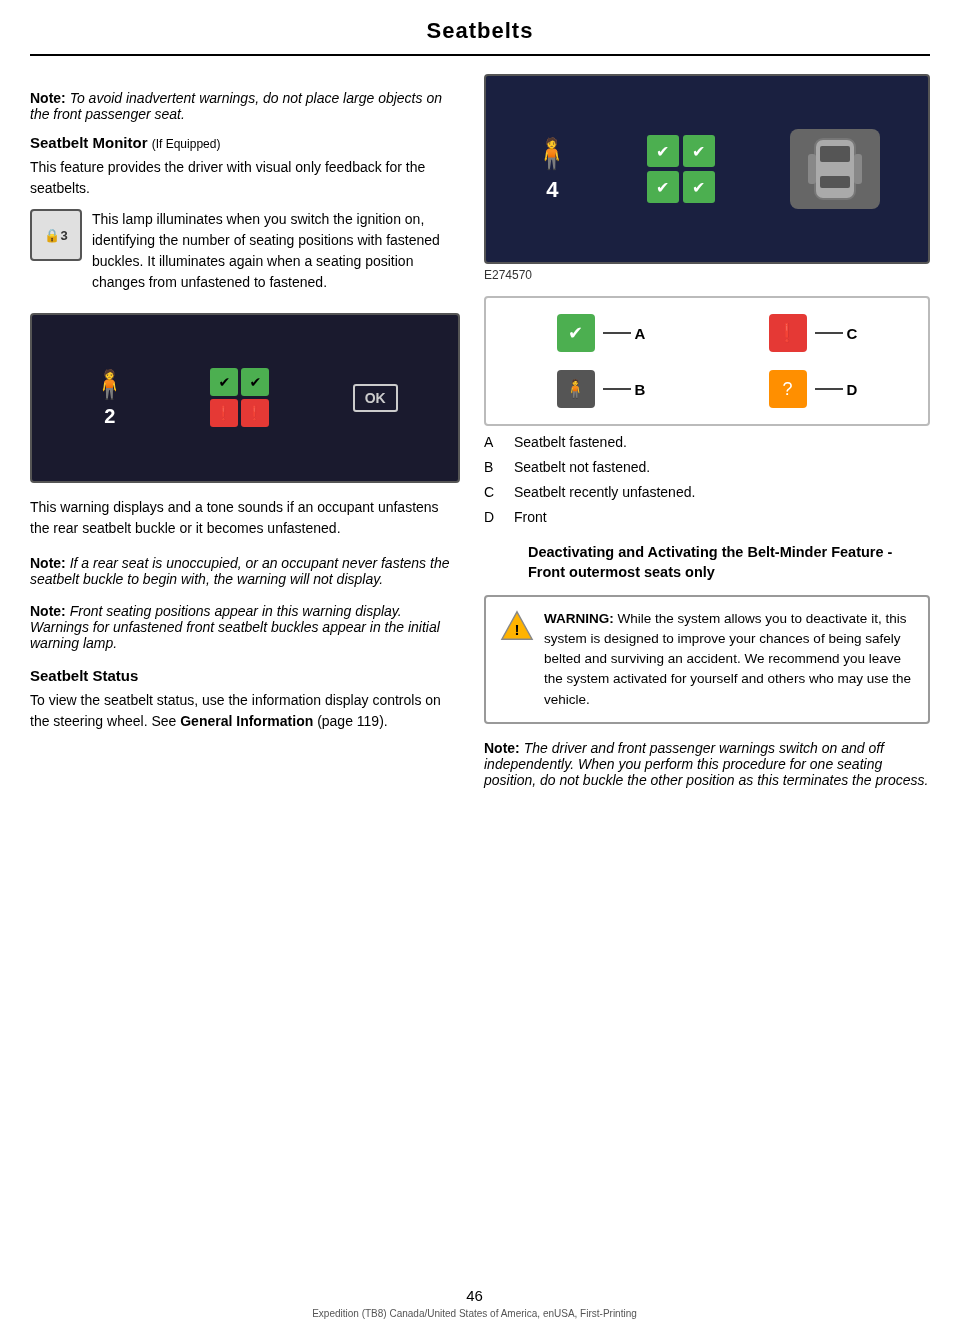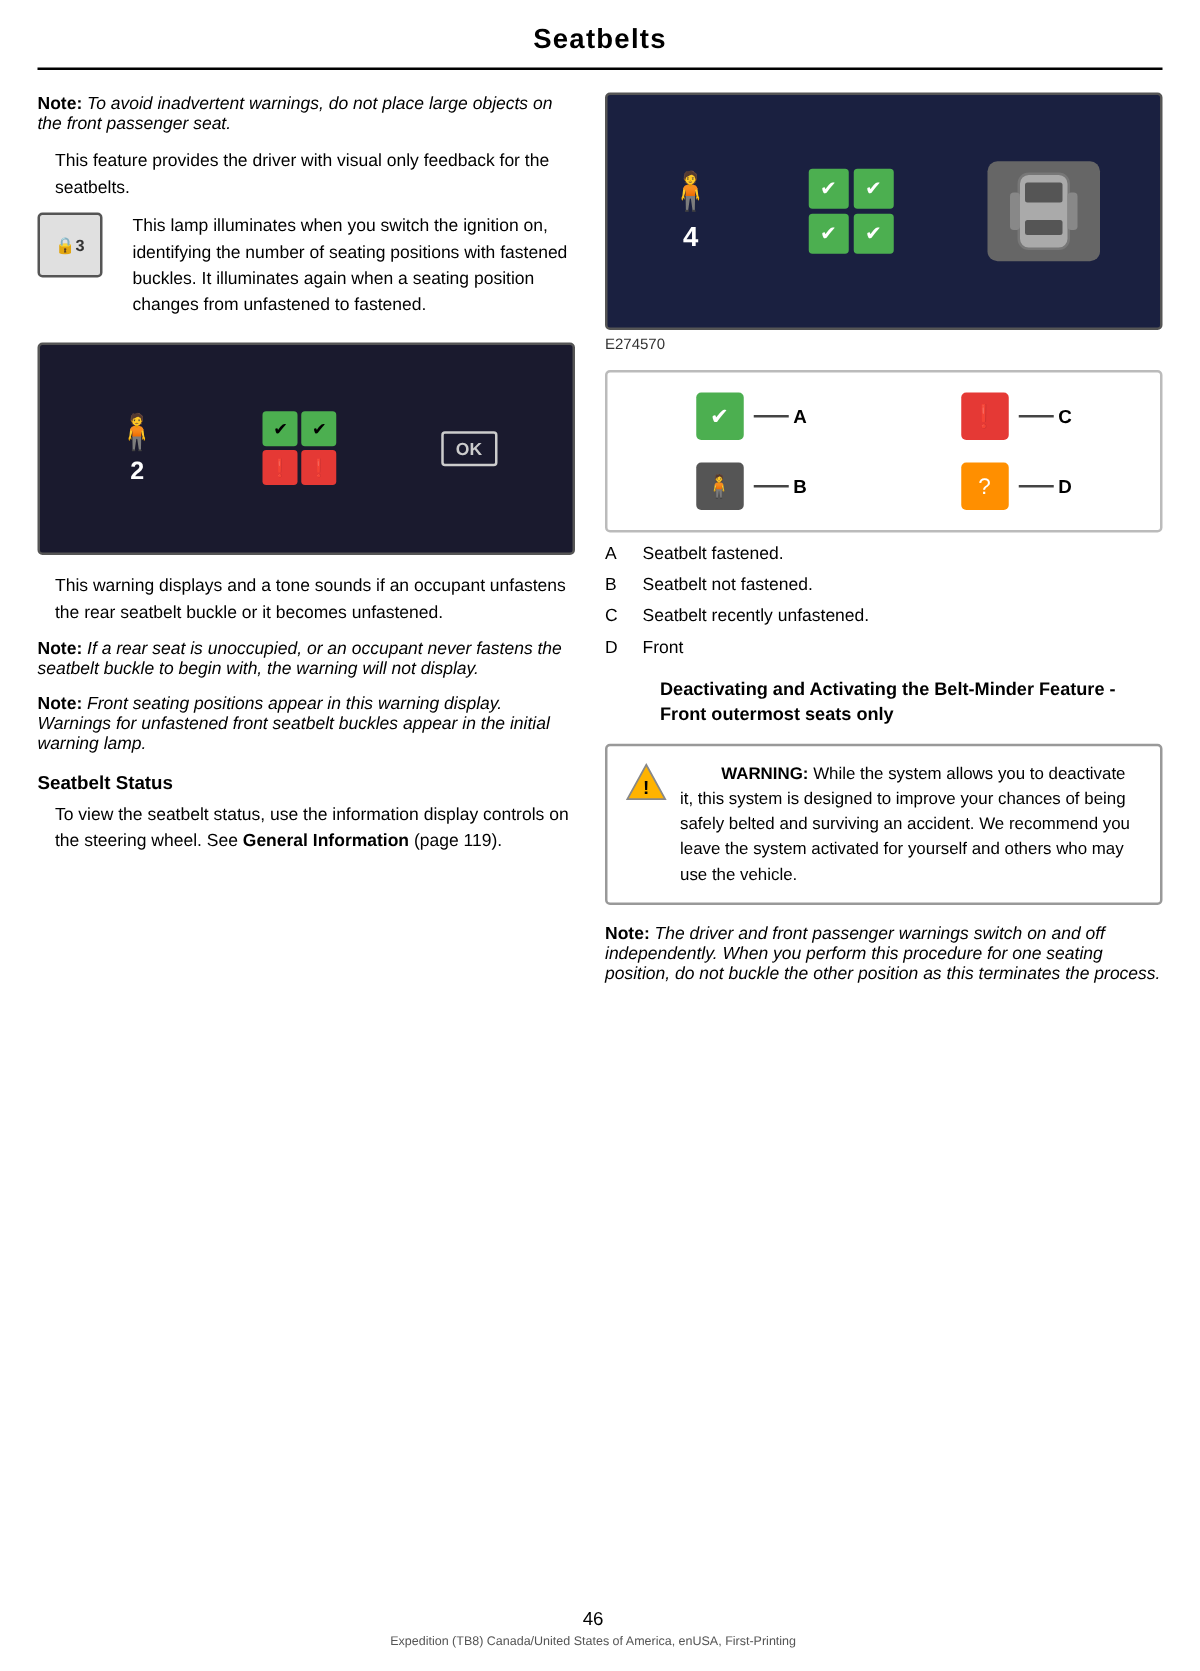--- a/index.html
+++ b/index.html
@@ -39,20 +39,21 @@
       max-width: 430px;
     }
 
     .right-col {
       flex: 1;
       max-width: 460px;
     }
 
     .note-block {
       margin-bottom: 12px;
+      margin-top: 16px;
     }
 
     .note-label {
       font-weight: bold;
       font-style: normal;
     }
 
     .note-italic {
       font-style: italic;
     }
@@ -64,21 +65,20 @@
     }
 
     .section-heading .if-equipped {
       font-weight: normal;
       font-size: 12px;
     }
 
     .body-text {
       margin-bottom: 10px;
       line-height: 1.5;
-      margin-left: 14px;
     }
 
     .lamp-block {
       display: flex;
       align-items: flex-start;
       margin-bottom: 10px;
     }
 
     .lamp-icon {
       width: 52px;
@@ -241,21 +241,20 @@
       justify-content: center;
     }
 
     .warning-text {
       line-height: 1.5;
       font-size: 13.5px;
     }
 
     .warning-label {
       font-weight: bold;
-      margin-left: 33px;
     }
 
     
     .deact-heading {
       font-weight: bold;
       font-size: 14.5px;
       margin-bottom: 12px;
       line-height: 1.4;
       margin-left: 44px;
     }
@@ -346,20 +345,24 @@
 
 <div class="main-content">
 
   <div class="left-col">
 
     <div class="note-block">
       <span class="note-label bold-label">Note:</span>
       <span class="note-italic">To avoid inadvertent warnings, do not place large objects on the front passenger seat.</span>
     </div>
 
+    <div class="section-heading">
+      <span>Seatbelt Monitor</span>
+      <span class="if-equipped">(If Equipped)</span>
+    </div>
 
     <div class="body-text">This feature provides the driver with visual only feedback for the seatbelts.</div>
 
     <div class="lamp-block">
       <div class="lamp-icon">
         <span style="font-size:13px;font-weight:bold;color:#333;">🔒3</span>
       </div>
       <div class="lamp-text body-text">This lamp illuminates when you switch the ignition on, identifying the number of seating positions with fastened buckles. It illuminates again when a seating position changes from unfastened to fastened.</div>
     </div>
 

